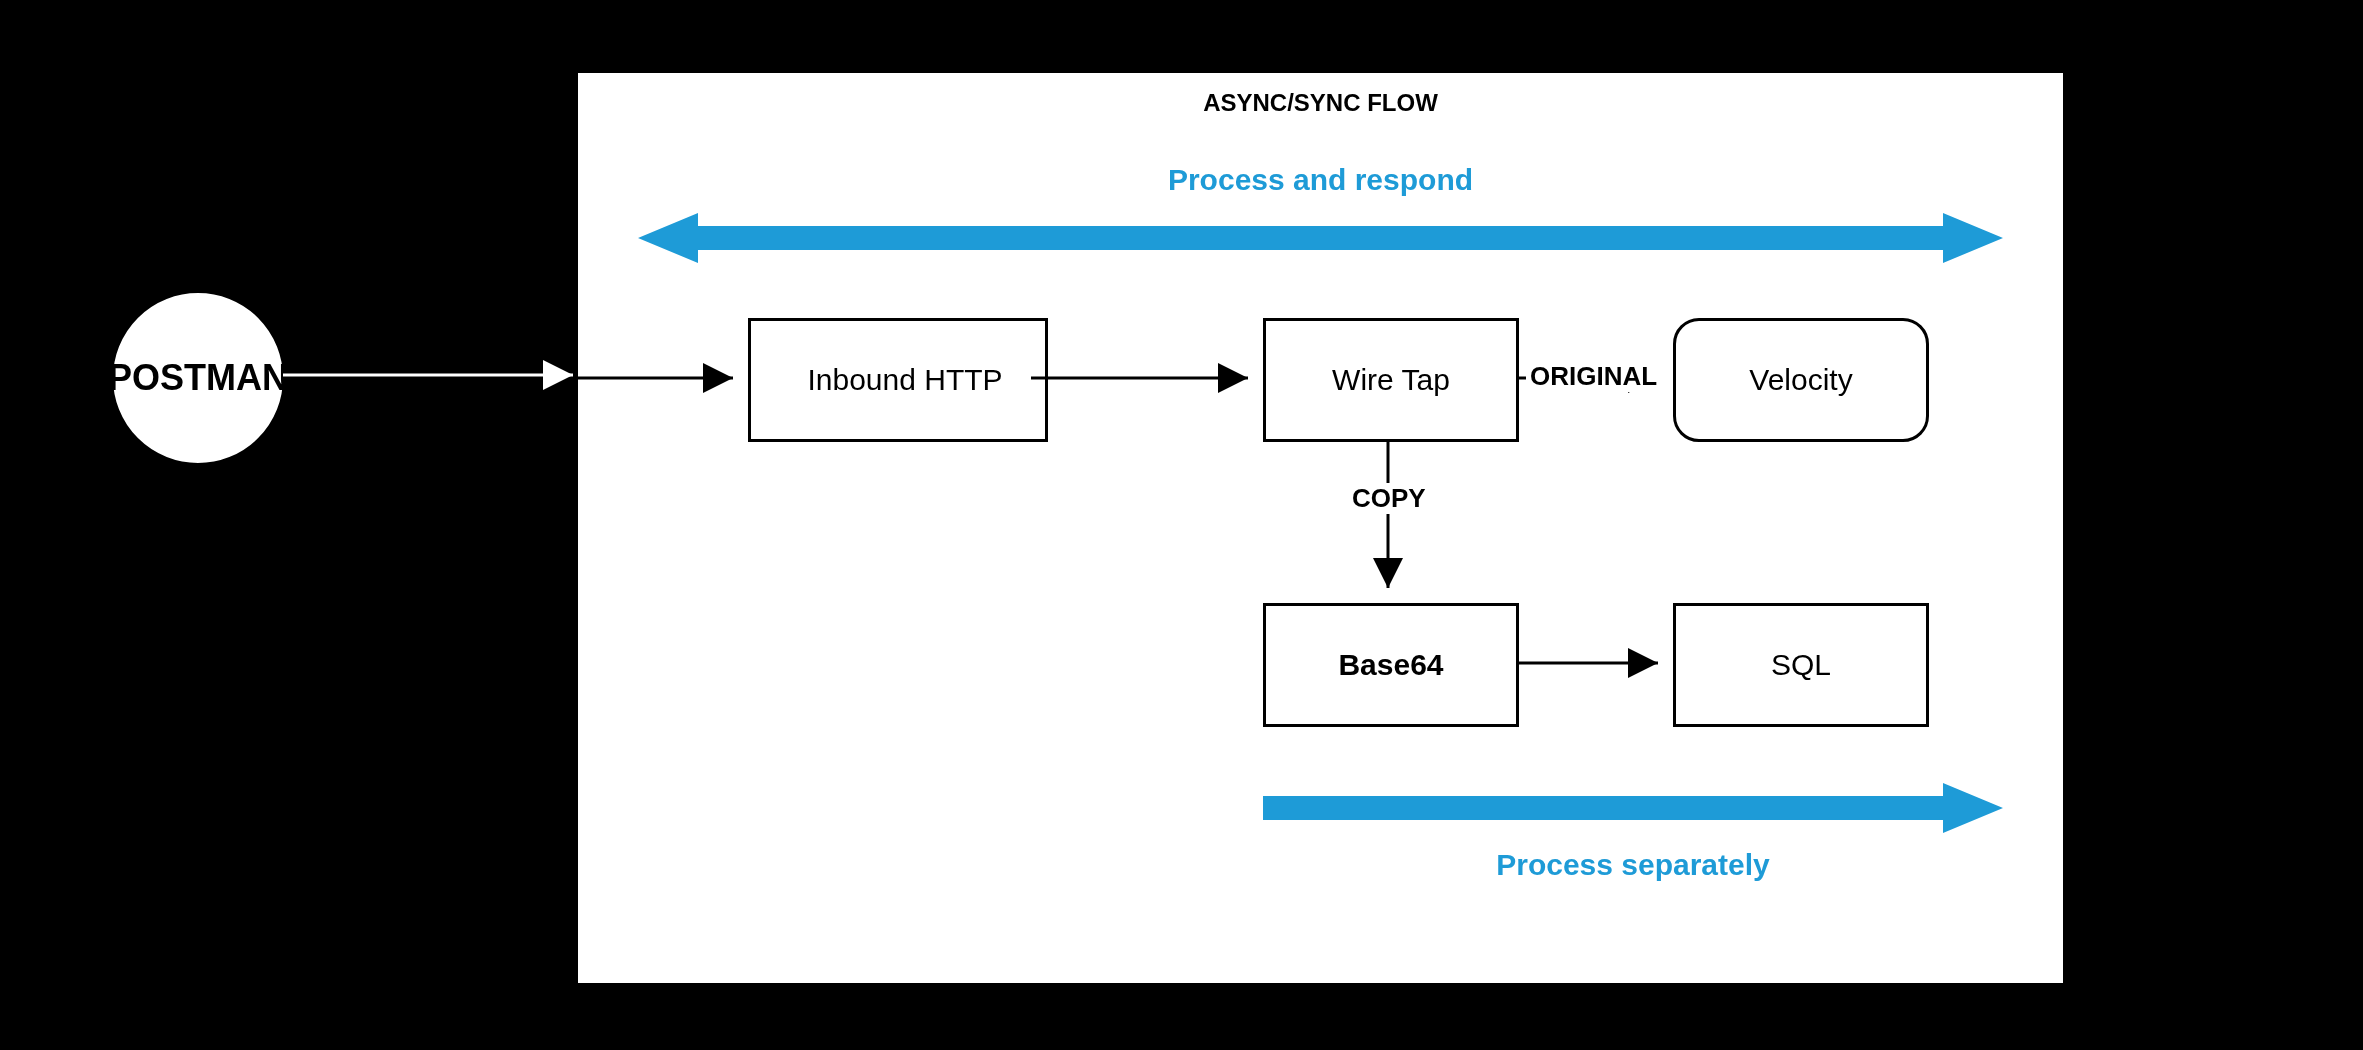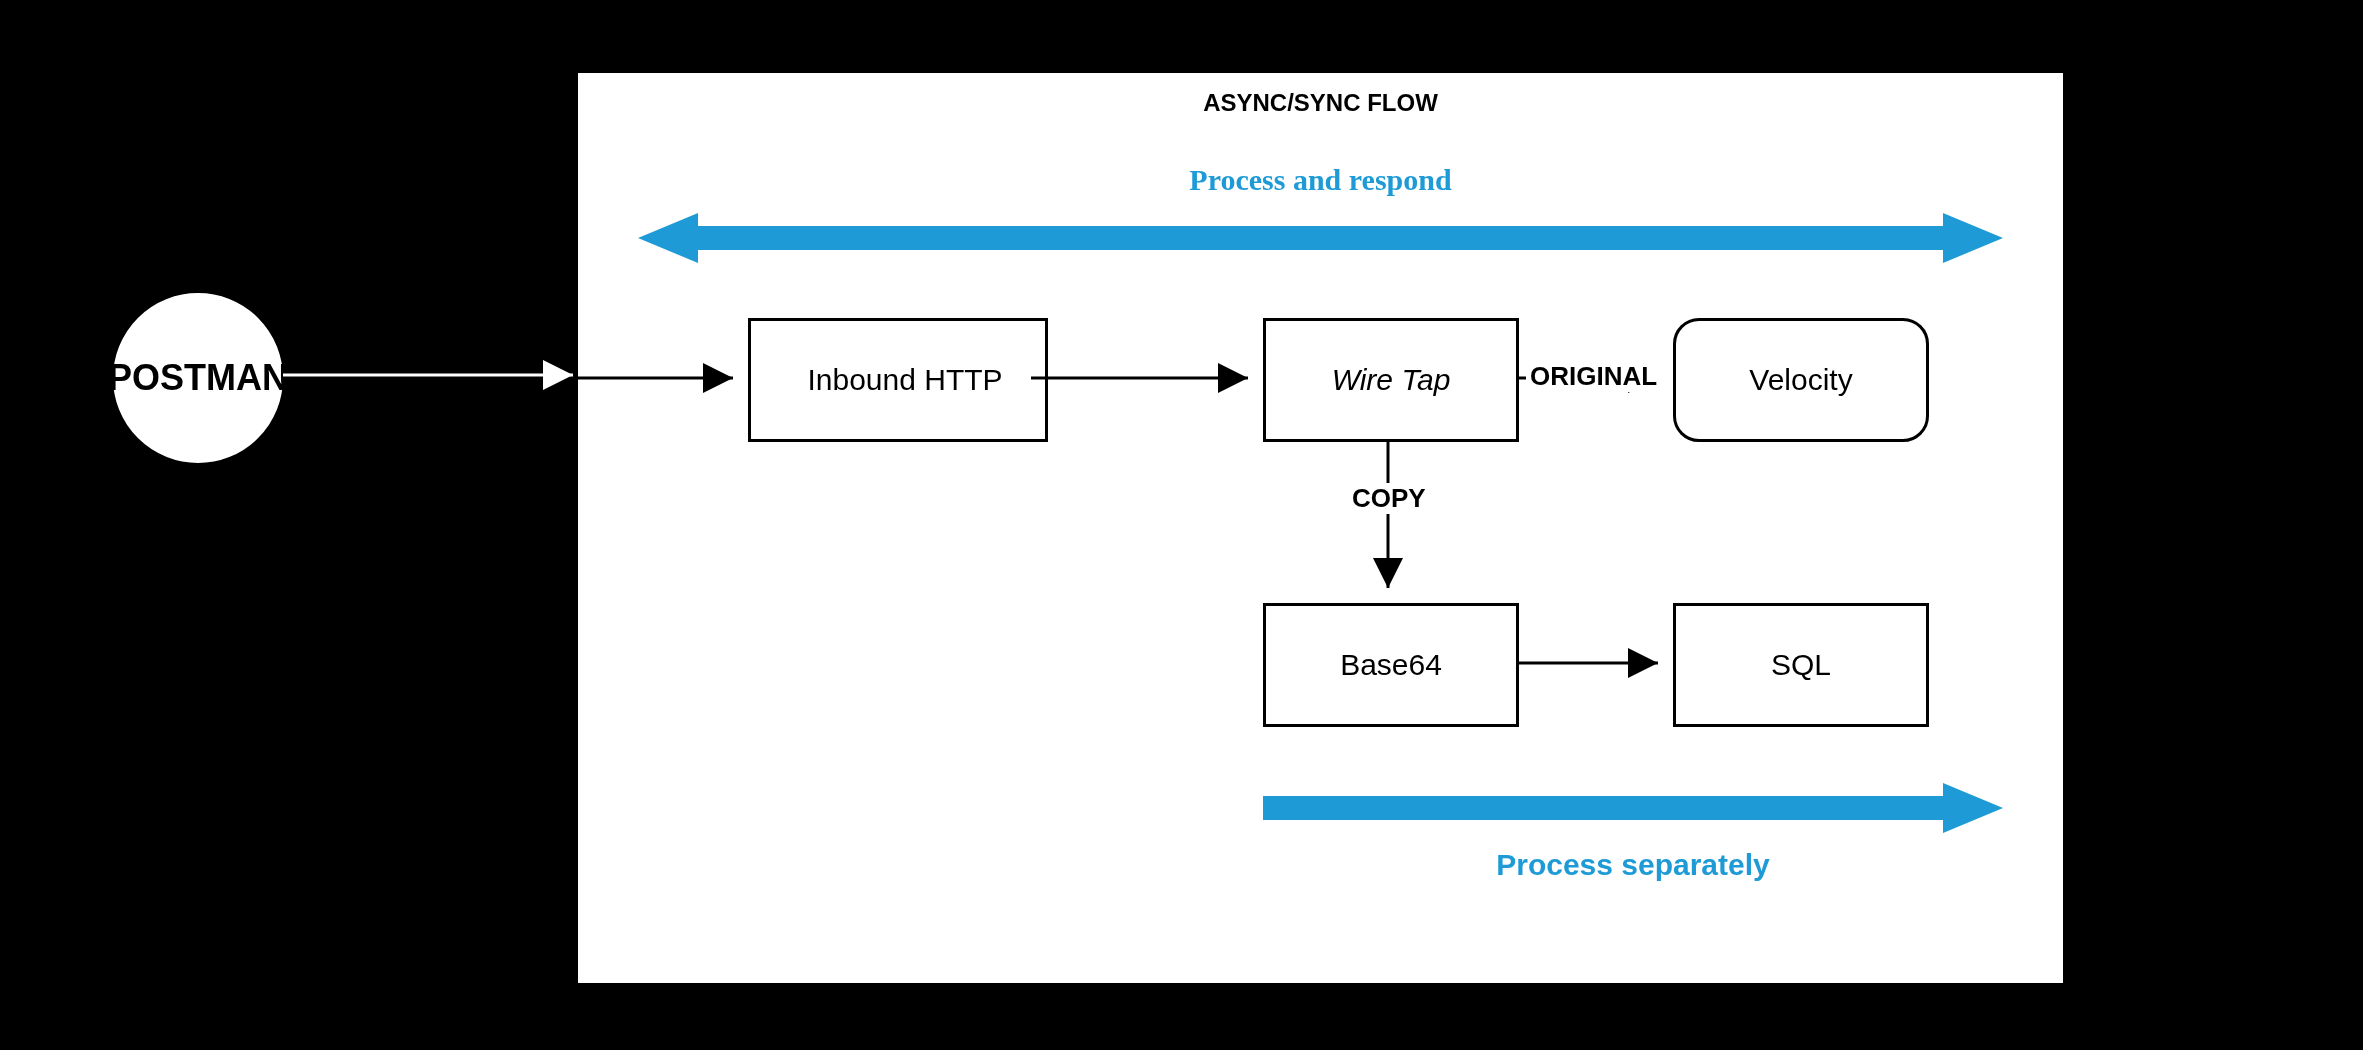--- a/index.html
+++ b/index.html
@@ -85,39 +85,39 @@
         <path d="M0,0 L10,5 L0,10 Z" fill="#000"></path>
       </marker>
     </defs>
     <line x1="0" y1="15" x2="290" y2="15" stroke="#fff" stroke-width="3" marker-end="url(#ah-white)"></line>
   </svg>
 
   <div class="flow-container" style="left:575px; top:70px; width:1485px; height:910px;">
 
     <div class="flow-title">ASYNC/SYNC FLOW</div>
 
-    <div class="blue-label" style="left:0; width:100%; text-align:center; top:90px;font-family:Liberation Serif, serif;">Process and respond</div>
+    <div class="blue-label" style="left:0; width:100%; text-align:center; top:90px;">Process and respond</div>
 
     <svg style="position:absolute; left:60px; top:135px;" width="1365" height="60">
       <polygon points="0,30 60,5 60,18 1305,18 1305,5 1365,30 1305,55 1305,42 60,42 60,55" fill="#1e9bd7"></polygon>
     </svg>
 
     <div class="node" style="left:170px; top:245px; width:280px; height:118px;padding-left:14px;">
       <span>Inbound HTTP</span>
     </div>
 
-    <div class="node" style="left:685px; top:245px; width:250px; height:118px;font-style:italic;">
+    <div class="node" style="left:685px; top:245px; width:250px; height:118px;">
       <span>Wire Tap</span>
     </div>
 
     <div class="node" style="left:1095px; top:245px; width:250px; height:118px;border-radius:26px;">
       <span>Velocity</span>
     </div>
 
-    <div class="node" style="left:685px; top:530px; width:250px; height:118px;">
+    <div class="node" style="left:685px; top:530px; width:250px; height:118px;font-weight:bold;">
       <span>Base64</span>
     </div>
 
     <div class="node" style="left:1095px; top:530px; width:250px; height:118px;">
       <span>SQL</span>
     </div>
 
     <svg style="position:absolute; left:0px; top:290px;" width="170" height="30">
       <line x1="0" y1="15" x2="155" y2="15" stroke="#000" stroke-width="3" marker-end="url(#ah-black)"></line>
     </svg>

